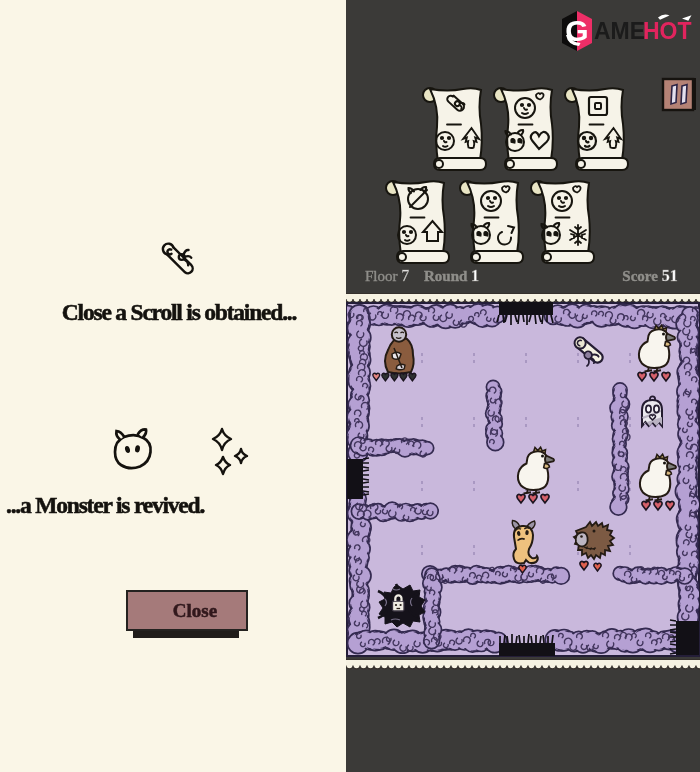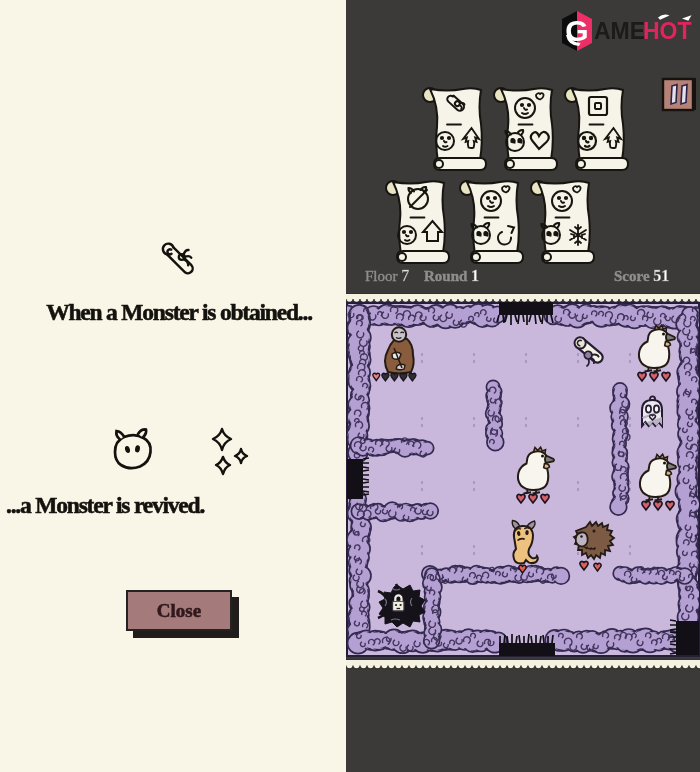--- a/index.html
+++ b/index.html
@@ -15,21 +15,21 @@
 <svg class="abs" style="left:157px;top:238px;" width="46" height="46" viewBox="0 0 46 46">
 <g fill="none" stroke="#14120e" stroke-width="2.4" stroke-linecap="round">
 <path d="M10 16.3 L28 34.3 A4.8 4.8 0 0 0 34.4 27.2 L16.4 9.3"></path>
 <path d="M16.4 9.3 A5.4 5.4 0 1 0 10 16.3"></path>
 <path d="M14.2 11.6 a2.5 2.5 0 1 0 0.3 4.2"></path>
 <circle cx="24.7" cy="19" r="2.9"></circle>
 <path d="M26.5 16.5 q2 -5 5 -4.5 M28 18.7 q4.5 -1.5 6.2 1 M27.6 21.7 q4 2 3.6 5.6"></path>
 </g>
 </svg>
 
-<div class="abs" style="left:6px;top:299px;width:346px;text-align:center;font-weight:bold;font-size:23.5px;color:#14120e;letter-spacing:-1.2px;-webkit-text-stroke:0.55px #14120e;">When a Monster is obtained...</div>
+<div class="abs" style="left:6px;top:299px;width:346px;text-align:center;font-weight:bold;font-size:23.5px;color:#14120e;letter-spacing:-1.2px;-webkit-text-stroke:0.55px #14120e;">Close a Scroll is obtained...</div>
 
 <svg class="abs" style="left:110px;top:426px;" width="46" height="48" viewBox="0 0 46 48">
 <g stroke="#14120e" stroke-width="2.7" fill="none" stroke-linecap="round">
 <path d="M5 26 Q5 15 14 11 Q25 7 33.5 12 Q41.5 16 40.5 26 Q39.5 36 30 40.5 Q19.5 44.5 11 39 Q5 35 5 26 Z"></path>
 <path d="M10 13.5 q-4.5 -3.5 -3.5 -8.5 q4.5 0.5 7.5 5.5" fill="#faf6e7"></path>
 <path d="M33 11.5 q4 -4.5 3 -8 q-5 -0.5 -8 4.5" fill="#faf6e7"></path>
 <ellipse cx="17.5" cy="23.5" rx="2.4" ry="3.6" fill="#14120e" stroke="none" transform="rotate(-14 17.5 23.5)"></ellipse>
 <ellipse cx="27.5" cy="22.8" rx="2.4" ry="3.6" fill="#14120e" stroke="none" transform="rotate(10 27.5 22.8)"></ellipse>
 </g>
 </svg>
@@ -39,21 +39,21 @@
 <path d="M17 2 Q19 9 26 12 Q19 15 17 23 Q15 15 8 12 Q15 9 17 2 Z"></path>
 <path d="M36 22 Q37 27 42 29 Q37 31 36 36 Q35 31 30 29 Q35 27 36 22 Z"></path>
 <path d="M18 30 Q20 36 25 38 Q20 40 18 47 Q16 40 11 38 Q16 36 18 30 Z"></path>
 </g>
 </svg>
 
 <div class="abs" style="left:6px;top:492px;width:346px;text-align:left;font-weight:bold;font-size:23.5px;color:#14120e;letter-spacing:-1.2px;-webkit-text-stroke:0.55px #14120e;">...a Monster is revived.</div>
 
 <div class="abs" style="left:133px;top:597px;width:106px;height:41px;background:#201d1a;"></div>
 
-<div class="abs" style="left:126px;top:590px;width:102px;height:37px;background:#a57a7a;border:2px solid #242220;text-align:center;line-height:37px;font-weight:bold;font-size:19px;color:#33181c;-webkit-text-stroke:0.5px #2a161a;">Close</div>
+<div class="abs" style="left:126px;top:590px;width:102px;height:37px;background:#a57a7a;border:2px solid #242220;text-align:center;line-height:37px;font-weight:bold;font-size:19px;color:#33181c;padding-left:16px;-webkit-text-stroke:0.5px #2a161a;">Close</div>
 
 <div class="abs" style="left:346px;top:0;width:354px;height:772px;background:#3b3a38;"></div>
 
 <svg class="abs" style="left:556px;top:8px;" width="142" height="46" viewBox="0 0 142 46">
 <polygon points="21,3 21,43 6,35 6,11" fill="#0d0c0c"></polygon>
 <polygon points="21,3 36,11 36,35 21,43" fill="#ee2e67"></polygon>
 <text x="21" y="33" font-family="Liberation Sans, sans-serif" font-size="30" font-weight="bold" fill="#ffffff" text-anchor="middle">G</text>
 <path d="M23 38 q-11 -0.5 -13 -11 l3.5 -0.5 q1.5 8 11 8.5 z" fill="#ffffff"></path>
 <text x="38" y="31" font-family="Liberation Sans, sans-serif" font-size="23" font-weight="bold" fill="#1b1b1b">AME</text>
 <text x="87" y="31" font-family="Liberation Sans, sans-serif" font-size="23" font-weight="bold" fill="#e1245e">HOT</text>
@@ -65,21 +65,21 @@
 <rect x="5" y="2" width="30" height="32" fill="#16130f"></rect>
 <rect x="2" y="3" width="30" height="31" fill="#b58275" stroke="#16130f" stroke-width="2.4"></rect>
 <path d="M11 10 l5 -1.5 l-1 18 l-5 1.5 z" fill="#e3dfed" stroke="#2c2344" stroke-width="1.6"></path>
 <path d="M21 10 l5 -1.5 l-1 18 l-5 1.5 z" fill="#e3dfed" stroke="#2c2344" stroke-width="1.6"></path>
 </svg>
 
 <div class="abs" style="left:365px;top:267px;font-weight:normal;font-size:15px;color:#8f8e8a;-webkit-text-stroke:0.4px #8f8e8a;">Floor <span style="color:#fff;font-size:16px;">7</span></div>
 
 <div class="abs" style="left:424px;top:267px;font-weight:bold;font-size:15px;color:#8f8e8a;-webkit-text-stroke:0.4px #8f8e8a;">Round <span style="color:#fff;font-size:16px;">1</span></div>
 
-<div class="abs" style="left:614px;top:267px;width:72px;text-align:left;font-weight:bold;font-size:15px;color:#8f8e8a;-webkit-text-stroke:0.4px #8f8e8a;">Score <span style="color:#fff;font-size:16px;">51</span></div>
+<div class="abs" style="left:614px;top:267px;width:72px;text-align:center;font-weight:bold;font-size:15px;color:#8f8e8a;-webkit-text-stroke:0.4px #8f8e8a;">Score <span style="color:#fff;font-size:16px;">51</span></div>
 
 <svg class="abs" style="left:418px;top:82px;" width="71" height="93" viewBox="0 0 71 93">
 <g stroke="#17150f" stroke-width="2" fill="#f6f3e8">
 <circle cx="12" cy="13" r="7" fill="#e9e5c4"></circle>
 <path d="M12 7 Q30 10 45 7 Q55 5 63 8 Q60 25 63 42 Q65 60 62 78 L20 80 Q17 60 19 45 Q21 25 12 7 Z"></path>
 <path d="M22 76 H62 Q68 76 68 82 Q68 88 62 88 H22 Q16 88 16 82 Q16 76 22 76 Z"></path>
 <circle cx="21" cy="82" r="4" fill="#f6f3e8"></circle>
 </g>
 <g fill="none" stroke="#17150f" stroke-width="2" stroke-linecap="round">
 <g transform="rotate(42 39 22)">

